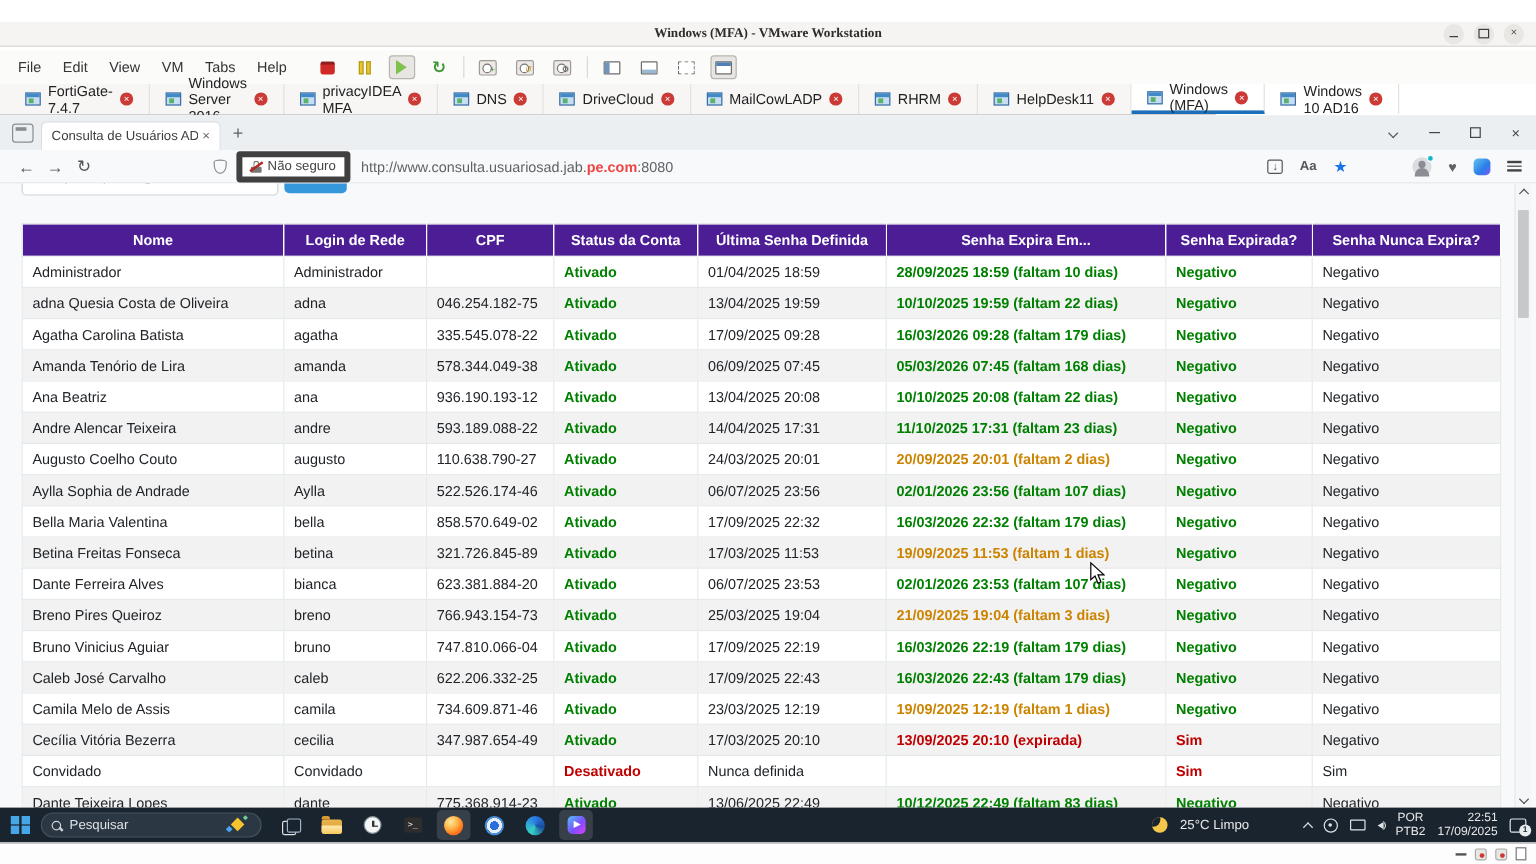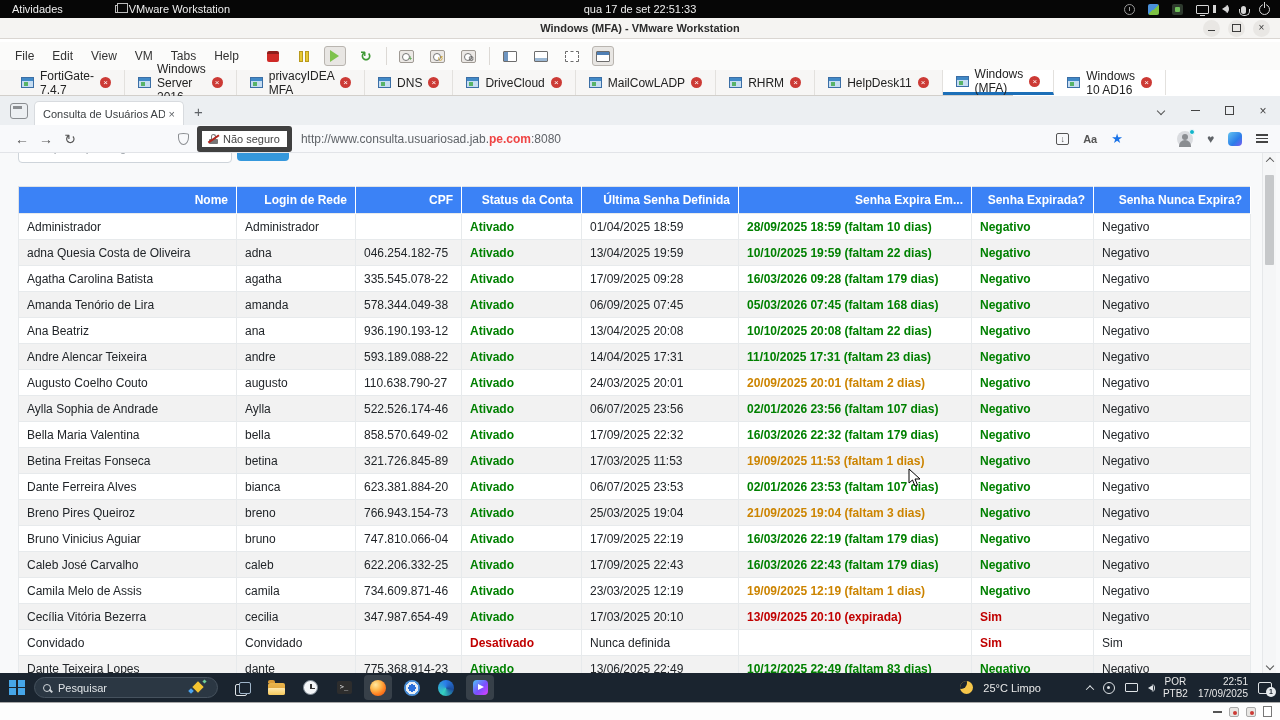--- a/index.html
+++ b/index.html
@@ -26,21 +26,21 @@
   .tray-vol{width:0;height:0;border-top:4px solid transparent;border-bottom:4px solid transparent;border-right:6px solid #d5d5d5;position:relative;}
   .tray-vol::before{content:"";position:absolute;left:-9px;top:-4px;width:3px;height:8px;background:#d5d5d5;}
   .tray-vol::after{content:"";position:absolute;left:1px;top:-4px;width:5px;height:8px;border-right:1.5px solid #d5d5d5;border-radius:0 6px 6px 0;}
   .tray-mic{width:5px;height:8px;background:#d5d5d5;border-radius:3px;position:relative;margin-top:1px;}
   .tray-mic::after{content:"";position:absolute;left:-2px;top:3px;width:9px;height:6px;border:1.2px solid #d5d5d5;border-top:none;border-radius:0 0 5px 5px;}
   .tray-power{width:11px;height:11px;border:1.5px solid #d5d5d5;border-radius:50%;position:relative;}
   .tray-power::after{content:"";position:absolute;left:3.5px;top:-3px;width:1.5px;height:6px;background:#d5d5d5;box-shadow:0 0 0 1px #060606;}
 
   
   #vm-titlebar{position:absolute;left:0;top:18px;width:1280px;height:21px;background:#f5f4f2;
-    border-bottom:1px solid #dad6d2;display:flex;align-items:center;}
+    border-bottom:1px solid #dad6d2;display:flex;align-items:center;font-family:Liberation Serif, serif;}
   #vm-title{position:absolute;left:50%;transform:translateX(-50%);font-size:11px;font-weight:bold;color:#2c2c2c;}
   #vm-winctl{margin-left:auto;display:flex;gap:8px;margin-right:10px;}
   .gnome-btn{width:17px;height:17px;border-radius:50%;background:#e9e7e4;display:flex;align-items:center;justify-content:center;
     color:#3b3b3b;font-size:10px;line-height:1;}
   .gb-min::after{content:"";width:7px;height:1.5px;background:#3b3b3b;margin-top:5px;}
   .gb-max::after{content:"";width:7px;height:6px;border:1.2px solid #3b3b3b;}
 
   
   #vm-menubar{position:absolute;left:0;top:42px;width:1280px;height:28px;background:#fbfbfa;display:flex;align-items:center;font-size:12px;color:#333;}
   .menu-item{padding:0 9px;}
@@ -119,21 +119,21 @@
 
   
   #webpage{position:absolute;left:0;top:57px;width:1280px;height:520px;background:#f8f9fa;overflow:hidden;}
   #search-input{position:absolute;left:18px;top:-22px;width:214px;height:32px;border:1px solid #ced4da;border-radius:4px;
     background:#fff;font-size:12px;color:#999;padding:0 10px;font-family:inherit;}
   #search-input::placeholder{color:#9aa0a6;}
   #search-btn{position:absolute;left:237px;top:-22px;width:52px;height:30px;background:#3598dc;color:#eaf4fb;border:none;
     border-radius:4px;font-size:11px;font-family:inherit;}
   #ad-table{position:absolute;left:18px;top:33px;width:1232px;border-collapse:collapse;table-layout:fixed;background:#fff;
     font-size:12px;color:#212529;border:1px solid #dee2e6;}
-  #ad-table th{background:#3b82f6;color:#fff;text-align:right;font-size:12px;font-weight:bold;height:27px;padding:0 8px;
+  #ad-table th{background:#4c1d95;color:#fff;text-align:center;font-size:12px;font-weight:bold;height:27px;padding:0 8px;
     border-right:1px solid rgba(255,255,255,.22);white-space:nowrap;overflow:hidden;}
   #ad-table td{height:26px;padding:0 8px;border:1px solid #e7eaec;white-space:nowrap;overflow:hidden;}
   #ad-table tbody tr:nth-child(even){background:#f2f2f2;}
   .c-green{color:#008000;font-weight:bold;}
   .c-orange{color:#cc8400;font-weight:bold;}
   .c-red{color:#c00000;font-weight:bold;}
   
   #page-scrollbar{position:absolute;right:4px;top:0;width:14px;height:520px;background:#f5f6f7;border-left:1px solid #e6e8ea;}
   #page-scrollbar .sb-up{position:absolute;top:4px;left:4px;}
   #page-scrollbar .sb-down{position:absolute;bottom:4px;left:4px;}
@@ -196,37 +196,20 @@
   .hi-page{width:9px;height:11px;border:1.2px solid #777;background:#fff;}
 
   
   #cursor{position:absolute;left:908px;top:468px;z-index:99;}
 </style>
 </head>
 <body>
 
 <div id="screen">
 
-  <div id="ubuntu-bar">
-    <span class="activities">Atividades</span>
-    <span class="app-entry">
-      <span class="win-glyph"></span>
-      <span>VMware Workstation</span>
-    </span>
-    <span id="ubuntu-clock">qua 17 de set  22:51:33</span>
-    <span id="ubuntu-tray">
-      <span class="tray-clockicon"></span>
-      <span class="tray-vm"></span>
-      <span class="tray-box"></span>
-      <span class="tray-display"></span>
-      <span class="tray-vol"></span>
-      <span class="tray-mic"></span>
-      <span class="tray-power"></span>
-    </span>
-  </div>
 
   <div id="vm-titlebar">
     <span id="vm-title">Windows (MFA) - VMware Workstation</span>
     <span id="vm-winctl">
       <span class="gnome-btn gb-min"></span>
       <span class="gnome-btn gb-max"></span>
       <span class="gnome-btn">×</span>
     </span>
   </div>
 

